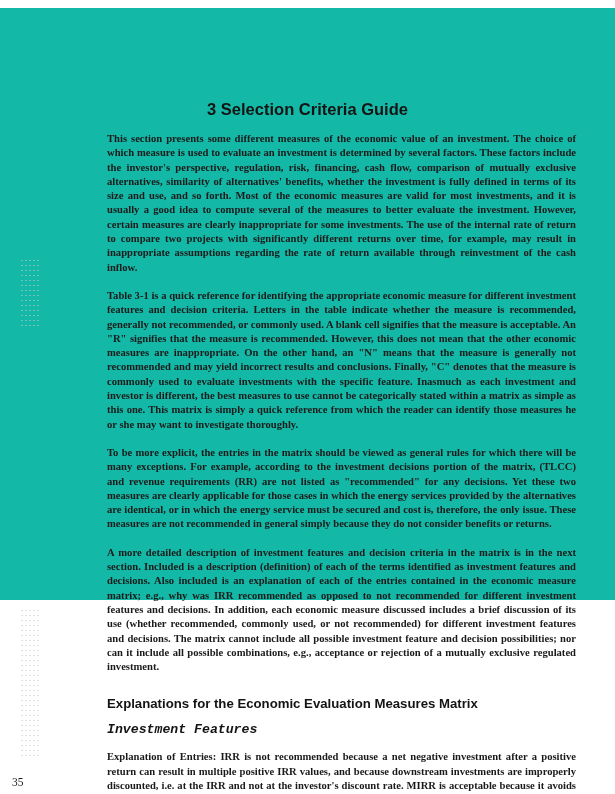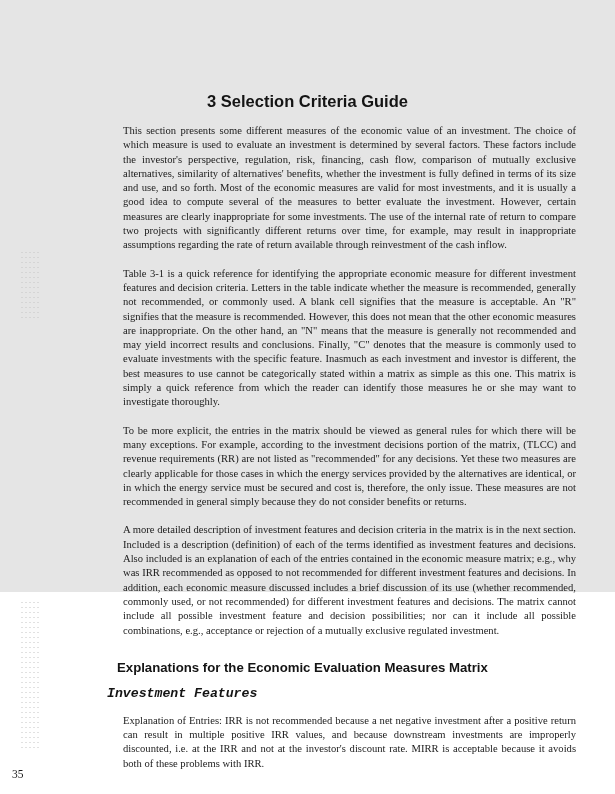--- a/index.html
+++ b/index.html
@@ -1,31 +1,31 @@
 <!DOCTYPE html>
 <html><head>
   <meta charset="utf-8">
   <style>
     html, body { margin: 0; padding: 0; background: #ffffff; }
     body { width: 615px; height: 794px; position: relative; overflow: hidden; }
-    .page { position: absolute; left: 0; top: 0; width: 615px; height: 592px; background: #e5e5e5; }
+    .page { position: absolute; left: 0; top: 8px; width: 615px; height: 592px; background: #14b8a6; }
     .title {
       position: absolute; left: 0; width: 615px; top: 92px; text-align: center;
       font-family: "Liberation Sans", sans-serif; font-weight: bold; font-size: 16.5px; color: #141414;
       margin: 0;
     }
     .content {
       position: absolute; left: 107px; width: 469px; top: 124px;
       font-family: "Liberation Serif", serif; font-size: 10.6px; line-height: 14.3px; color: #1a1a1a;
       text-align: justify;
     }
-    .content p { margin: 0 0 14px 16px; }
+    .content p { margin: 0 0 14px 0; font-weight: bold; }
     .h2 {
       font-family: "Liberation Sans", sans-serif; font-weight: bold; font-size: 13.2px; color: #141414;
-      margin: 22px 0 10px 10px; text-align: left; line-height: 16px;
+      margin: 22px 0 10px 0; text-align: left; line-height: 16px;
     }
     .h3 {
       font-family: Liberation Mono, monospace; font-weight: bold; font-style: italic; font-size: 13.2px; color: #141414;
       margin: 0 0 12px 0; text-align: left; line-height: 16px;
     }
     .term { font-style: italic; }
     .page-number {
       position: absolute; left: 0; width: 615px; top: 768px; text-align: left;
       font-family: "Liberation Serif", serif; font-size: 11.5px; color: #1a1a1a; padding-left: 12px;
     }

